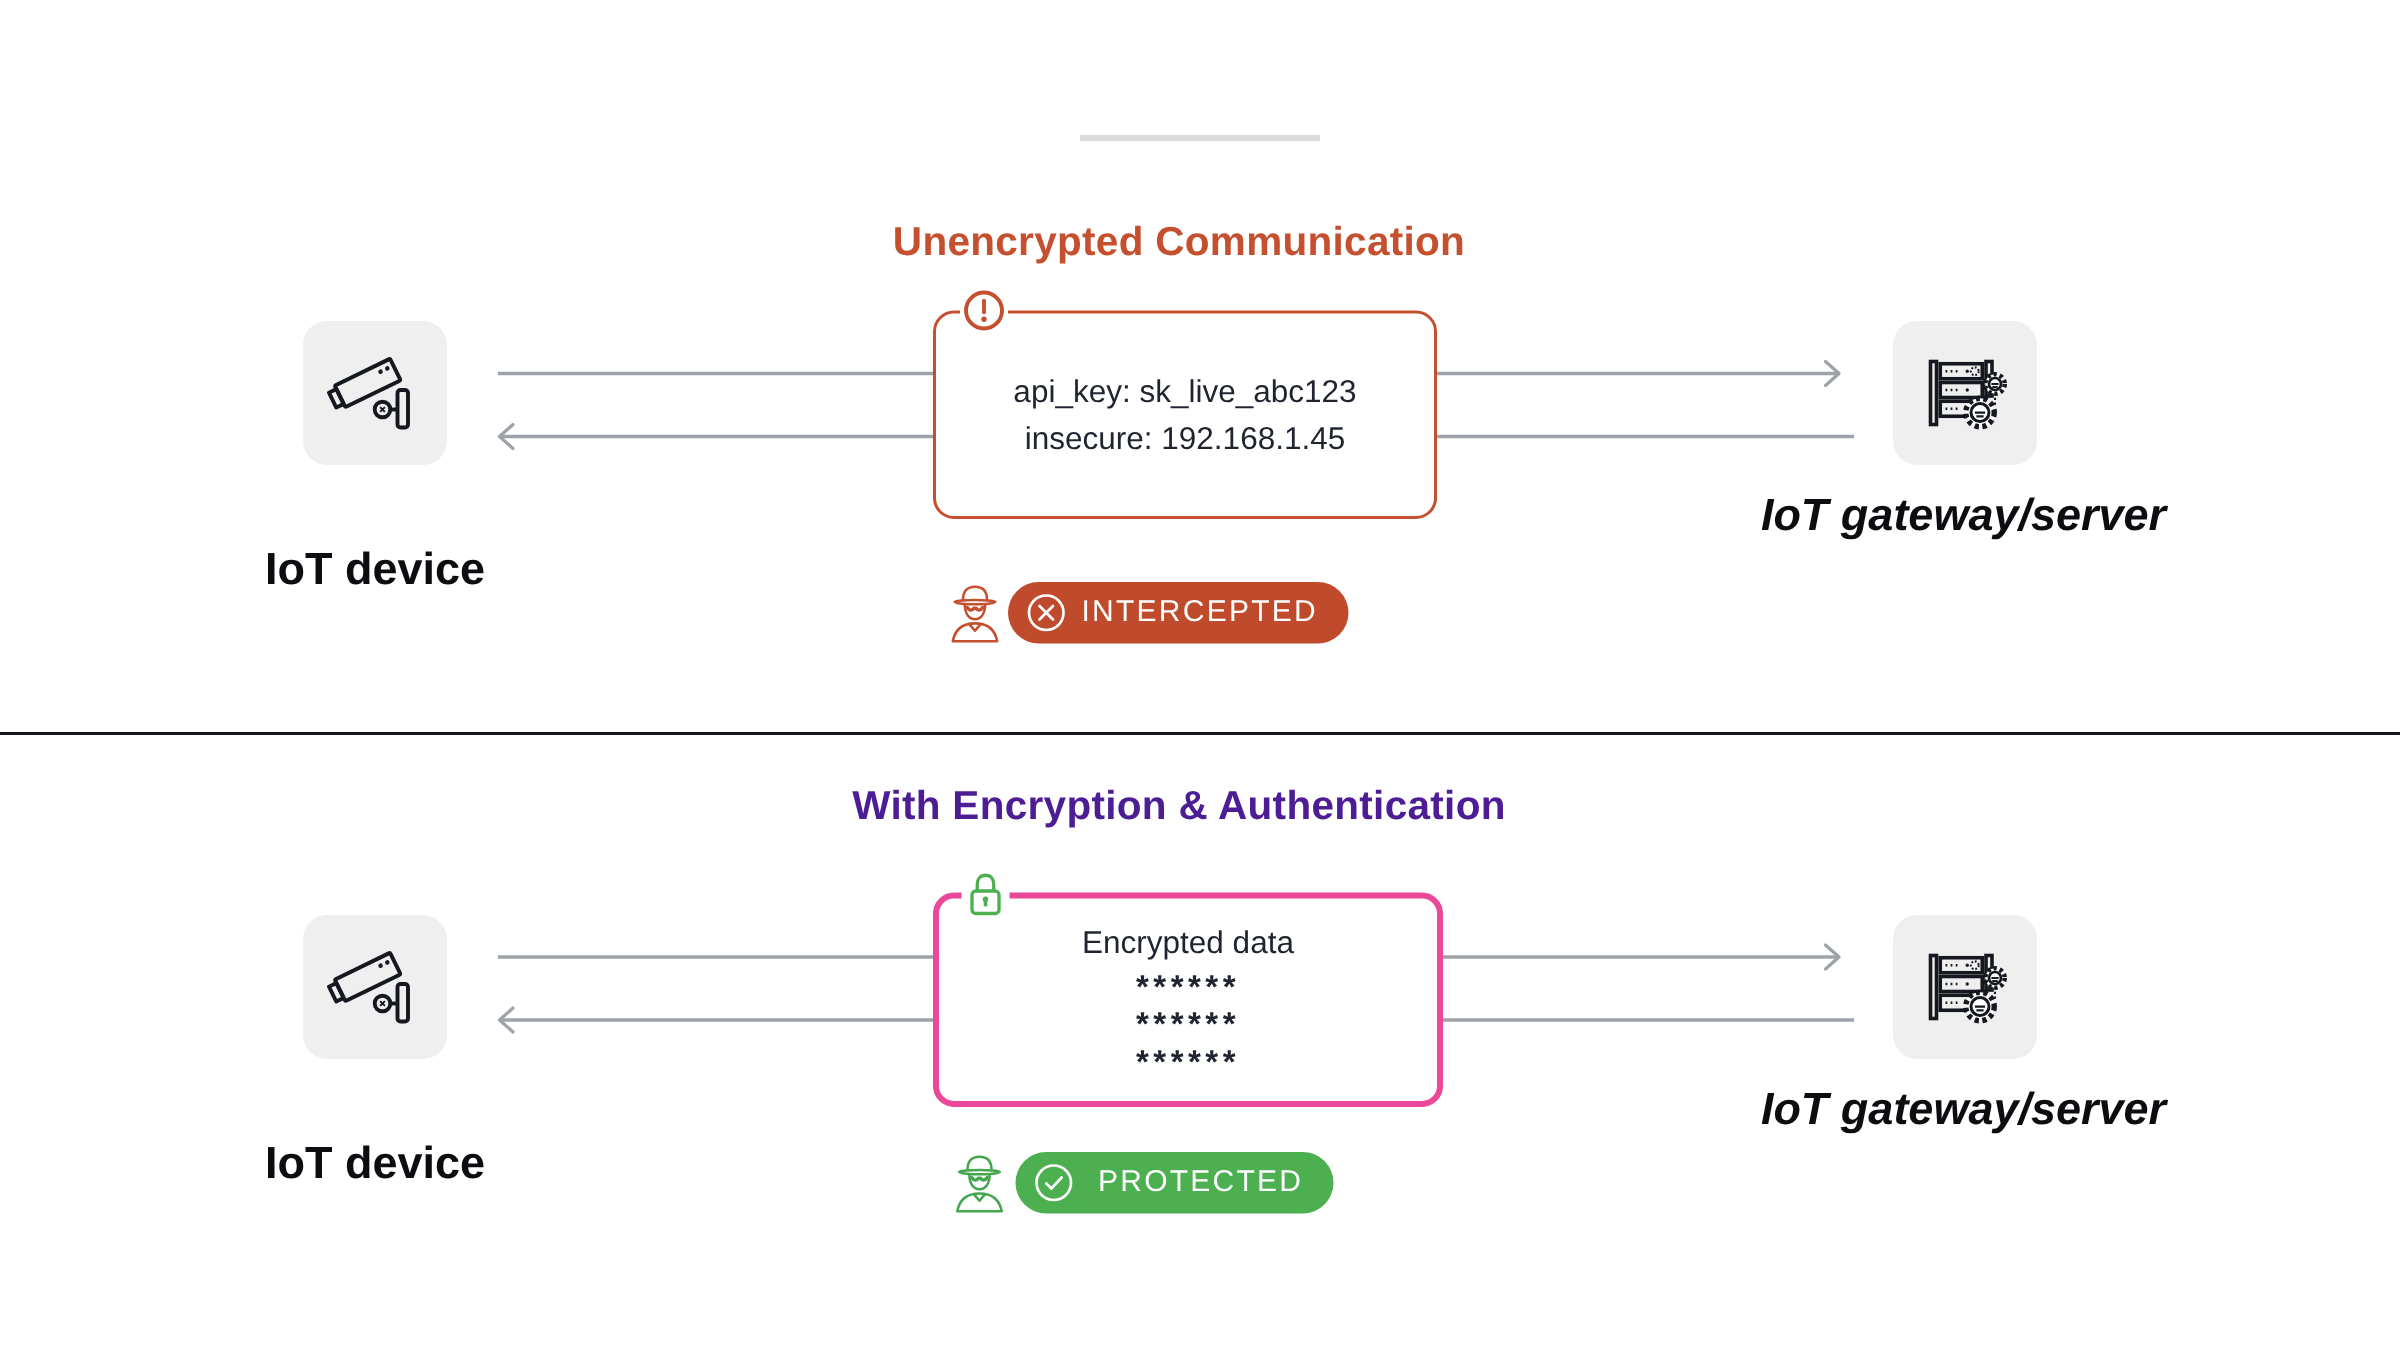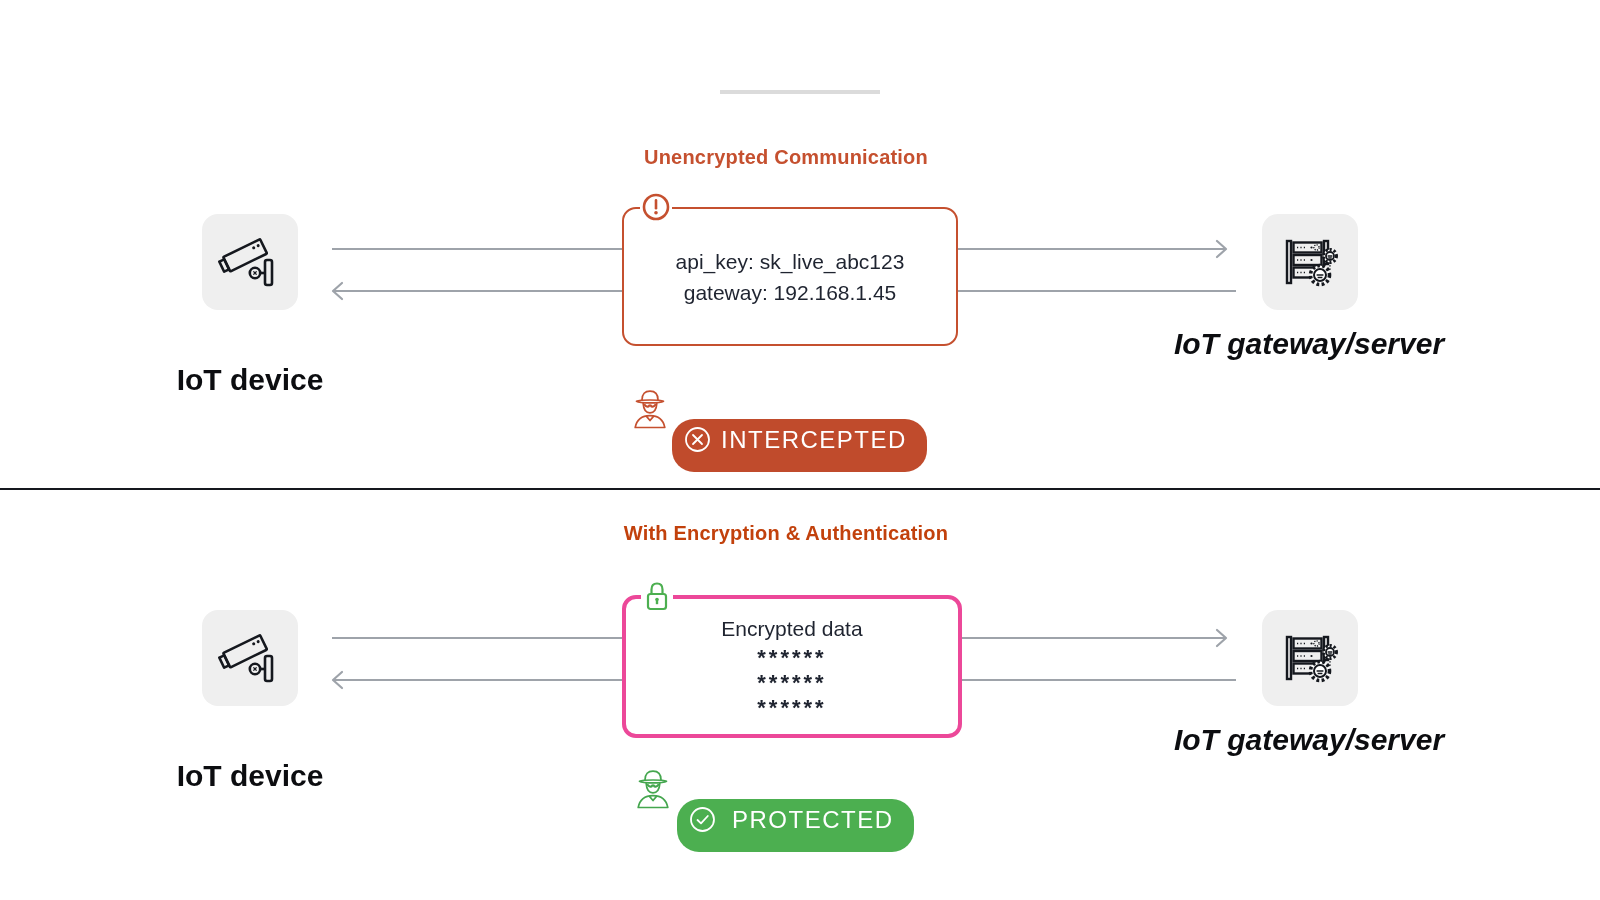--- a/index.html
+++ b/index.html
@@ -4,23 +4,23 @@
 <style>
   html,body{margin:0;padding:0;background:#fff;}
   .canvas{position:relative;width:1600px;height:900px;background:#ffffff;overflow:hidden;
           font-family:"Liberation Sans", sans-serif;color:#16181d;}
   .abs{position:absolute;}
 
   .title{left:0;top:20px;width:1600px;text-align:center;font-size:45px;font-weight:bold;
          letter-spacing:-0.5px;color:#0b0c10;}
   .title-rule{left:720px;top:90px;width:160px;height:4px;background:#dbdbdb;}
 
-  .sec-header{left:0;width:1572px;text-align:center;font-size:20px;font-weight:bold;letter-spacing:0.2px;}
+  .sec-header{left:0;width:1572px;text-align:center;font-size:27px;font-weight:bold;letter-spacing:0.2px;}
   .sec-header.danger{color:#c5502f;top:146px;}
-  .sec-header.safe{color:#c2410c;top:522px;}
+  .sec-header.safe{color:#4c1d95;top:522px;}
 
   .flow-svg{left:330px;width:907px;height:84px;z-index:1;}
   .flow-svg.s0{top:228px;}
   .flow-svg.s1{top:617px;}
 
   .payload{left:622px;width:332px;height:135px;background:#fff;border-radius:14px;z-index:2;
            display:flex;flex-direction:column;justify-content:center;align-items:center;
            text-align:left;color:#1f2430;}
   .payload.danger{top:207px;border:2px solid #c5502f;}
   .payload.safe{top:595px;border:4px solid #ec4899;}
@@ -43,22 +43,22 @@
 
   .corner-icon{z-index:3;background:#fff;display:flex;align-items:center;justify-content:center;}
   .warn-wrap{left:640px;top:191px;width:32px;height:32px;}
   .lock-wrap{left:641px;top:578px;width:32px;height:37px;}
 
   .actor{z-index:2;width:40px;height:42px;}
   .actor.s0{left:630px;top:387px;color:#c5502f;}
   .actor.s1{left:633px;top:767px;color:#44a64e;}
 
   .badge{height:41px;border-radius:22px;display:inline-flex;align-items:center;gap:10px;
-         padding:0 20px 12px 12px;color:#ffffff;font-size:24px;letter-spacing:1.5px;z-index:2;
-         white-space:nowrap;margin-top:31px;}
+         padding:0 20px 0 12px;color:#ffffff;font-size:20px;letter-spacing:1.5px;z-index:2;
+         white-space:nowrap;}
   .badge.s0{left:672px;top:388px;background:#c04b2c;}
   .badge.s1{left:677px;top:768px;background:#4caf50;gap:16px;}
 
   .divider{left:0;top:488px;width:1600px;height:2px;background:#15181e;}
 </style>
 </head>
 <body>
 
 <div class="canvas">
 
@@ -68,21 +68,21 @@
 
   <svg class="abs flow-svg s0" viewBox="0 0 907 84" fill="none" stroke="#9ea3aa" stroke-width="2.2">
     <path d="M2 21 H896"></path>
     <path d="M887 13 L896 21 L887 29" stroke-linejoin="round" stroke-linecap="round"></path>
     <path d="M3 63 H906"></path>
     <path d="M12 55 L3 63 L12 71" stroke-linejoin="round" stroke-linecap="round"></path>
   </svg>
 
   <div class="abs payload danger">
     <div class="pline">api_key: sk_live_abc123</div>
-    <div class="pline">gateway: 192.168.1.45</div>
+    <div class="pline">insecure: 192.168.1.45</div>
   </div>
 
   <div class="abs corner-icon warn-wrap">
     <svg width="32" height="32" viewBox="0 0 32 32" fill="none" stroke="#c5502f" stroke-width="2.6">
       <circle cx="16" cy="16" r="12"></circle>
       <path d="M16 9.4 V17.2" stroke-linecap="round"></path>
       <circle cx="16" cy="21.8" r="1.8" fill="#c5502f" stroke="none"></circle>
     </svg>
   </div>
 

